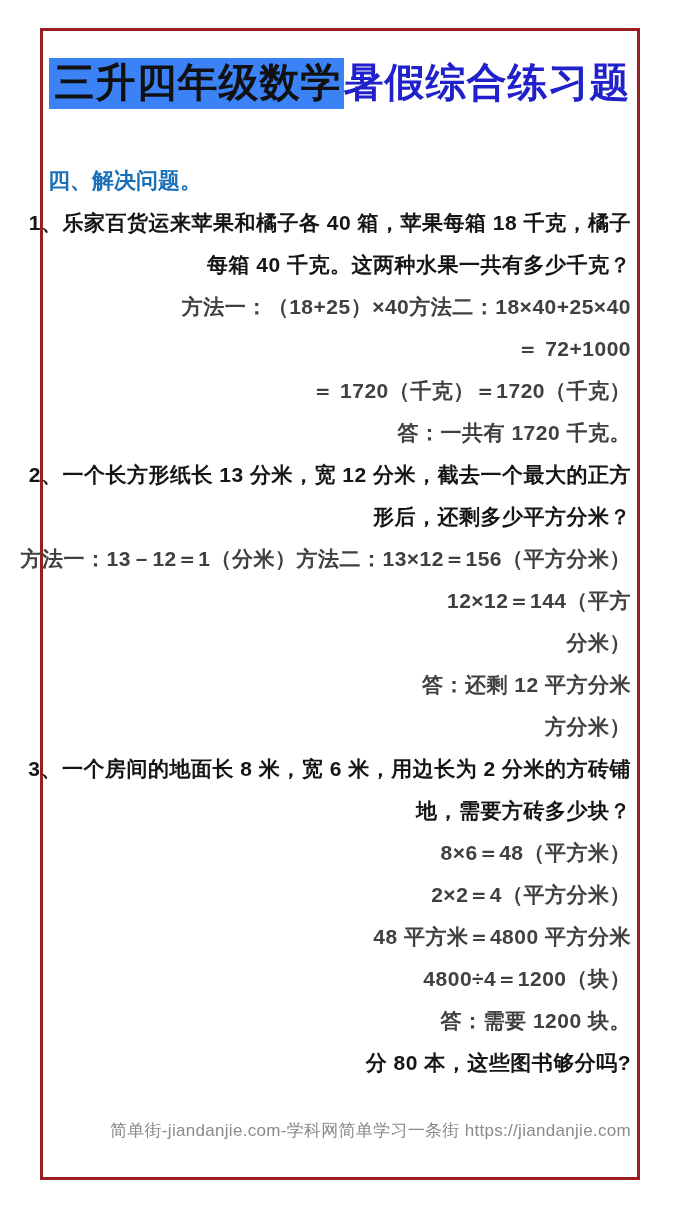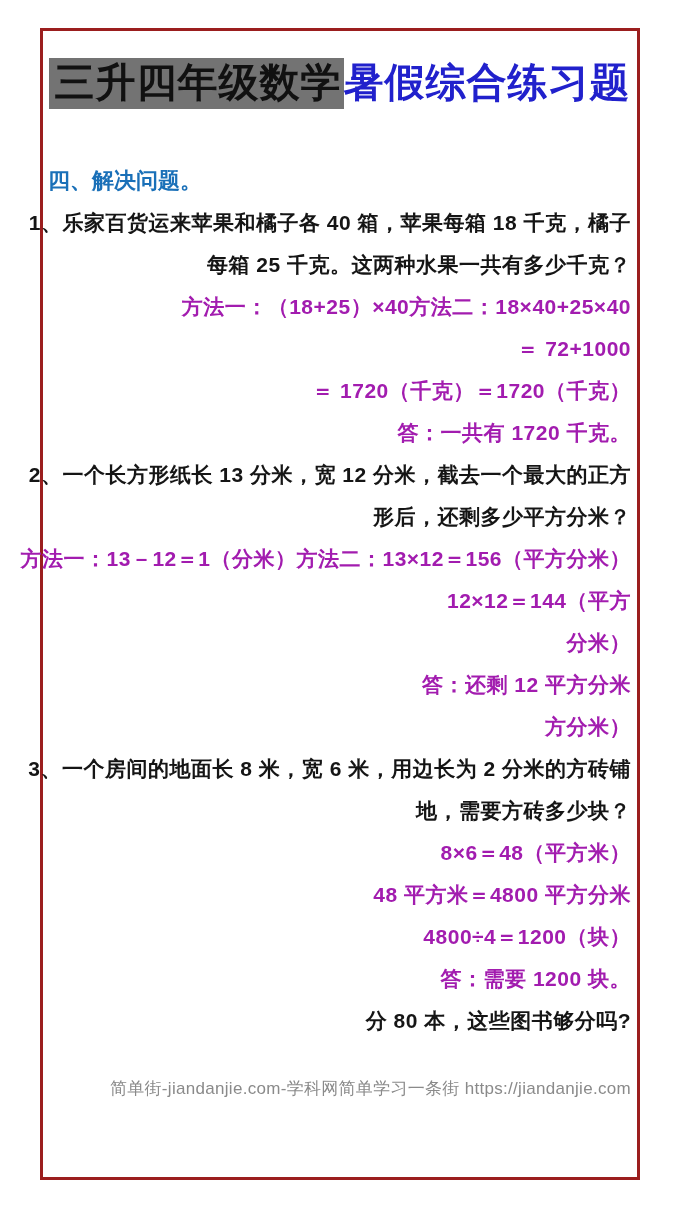--- a/index.html
+++ b/index.html
@@ -29,21 +29,21 @@
     margin-top: 25px;
     text-align: center;
     font-family: "Liberation Serif", "DejaVu Serif", serif;
     font-weight: 700;
     font-size: 40px;
     line-height: 54px;
     white-space: nowrap;
     letter-spacing: 1px;
   }
   .title .hl {
-    background: #737373;
+    background: #3b82f6;
     color: #111111;
     padding: 2px 2px 4px 6px;
   }
   .title .rest {
     color: #2121cc;
   }
   .heading {
     margin-top: 50px;
     font-size: 22px;
     line-height: 42px;
@@ -53,21 +53,21 @@
   .line {
     display: flex;
     justify-content: flex-end;
     font-size: 21px;
     line-height: 42px;
     font-weight: 700;
     letter-spacing: 0.5px;
     white-space: nowrap;
   }
   .line.black { color: #151515; }
-  .line.red { color: #a21caf; }
+  .line.red { color: #404040; }
   .line.indent { padding-left: 9px; }
   .footer {
     margin-top: 35px;
     text-align: right;
     font-size: 17px;
     line-height: 24px;
     font-weight: 400;
     color: #8a8a8a;
     letter-spacing: 0.3px;
   }
@@ -81,21 +81,21 @@
     <div class="title">
       <span class="hl">三升四年级数学</span><span class="rest">暑假综合练习题</span>
     </div>
 
     <div class="heading">四、解决问题。</div>
 
     <div class="line black">
       <span>1、乐家百货运来苹果和橘子各 40 箱，苹果每箱 18 千克，橘子</span>
     </div>
     <div class="line black">
-      <span>每箱 25 千克。这两种水果一共有多少千克？</span>
+      <span>每箱 40 千克。这两种水果一共有多少千克？</span>
     </div>
     <div class="line red">
       <span>方法一：（18+25）×40</span>
       <span>方法二：18×40+25×40</span>
     </div>
     <div class="line red">
       <span>＝ 72+1000</span>
     </div>
     <div class="line red">
       <span>＝ 1720（千克）</span>
@@ -131,20 +131,23 @@
     <div class="line black">
       <span>3、一个房间的地面长 8 米，宽 6 米，用边长为 2 分米的方砖铺</span>
     </div>
     <div class="line black">
       <span>地，需要方砖多少块？</span>
     </div>
     <div class="line red">
       <span>8×6＝48（平方米）</span>
     </div>
     <div class="line red indent">
+      <span>2×2＝4（平方分米）</span>
+    </div>
+    <div class="line red indent">
       <span>48 平方米＝4800 平方分米</span>
     </div>
     <div class="line red">
       <span>4800÷4＝1200（块）</span>
     </div>
     <div class="line red indent">
       <span>答：需要 1200 块。</span>
     </div>
 
     <div class="line black">

